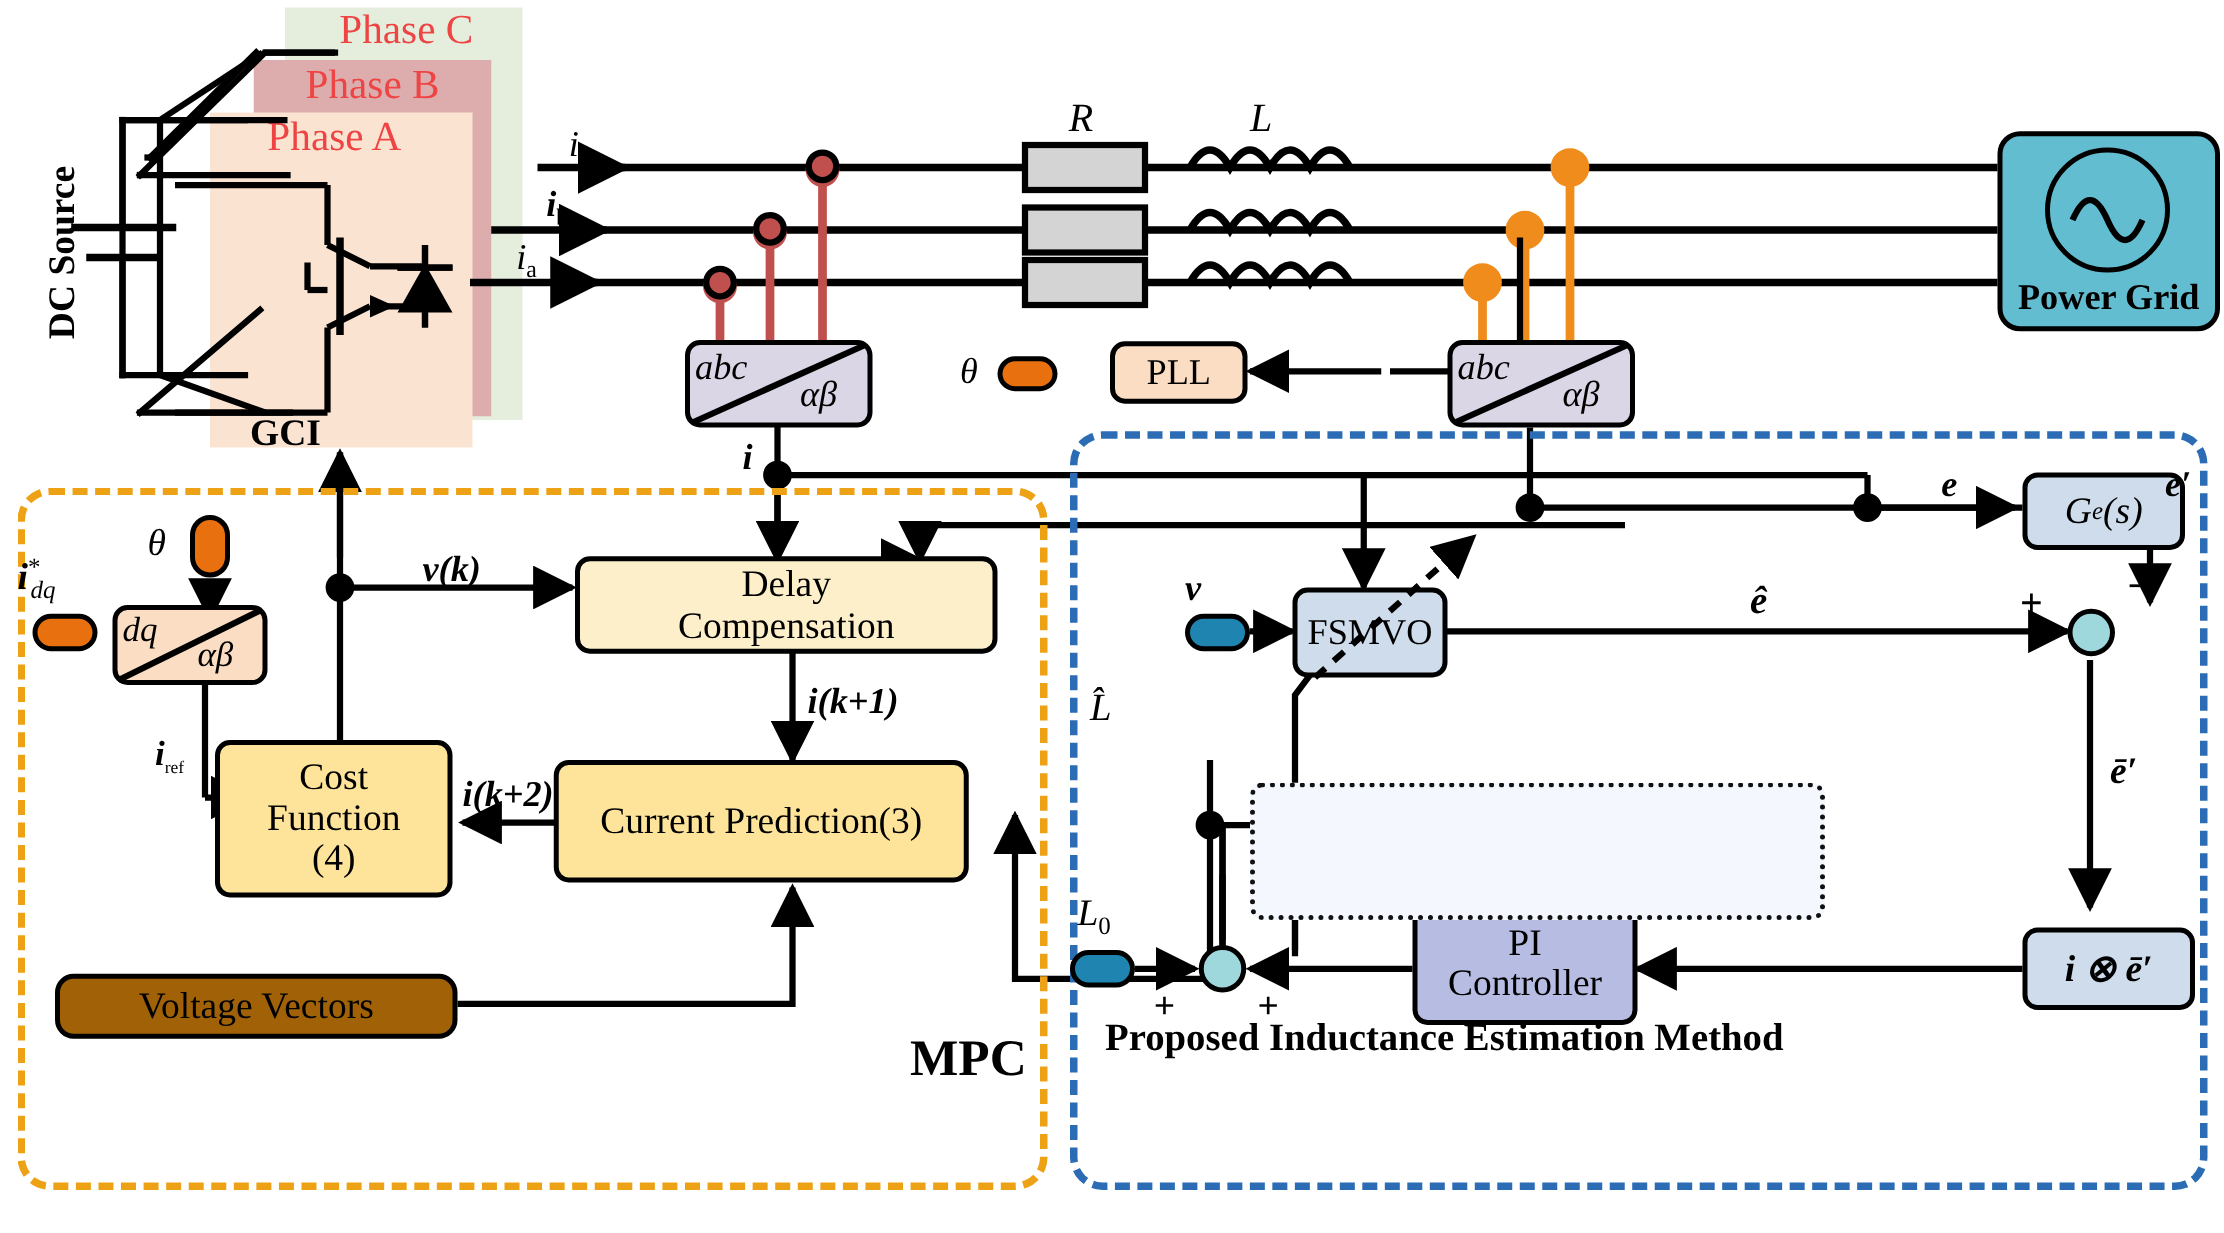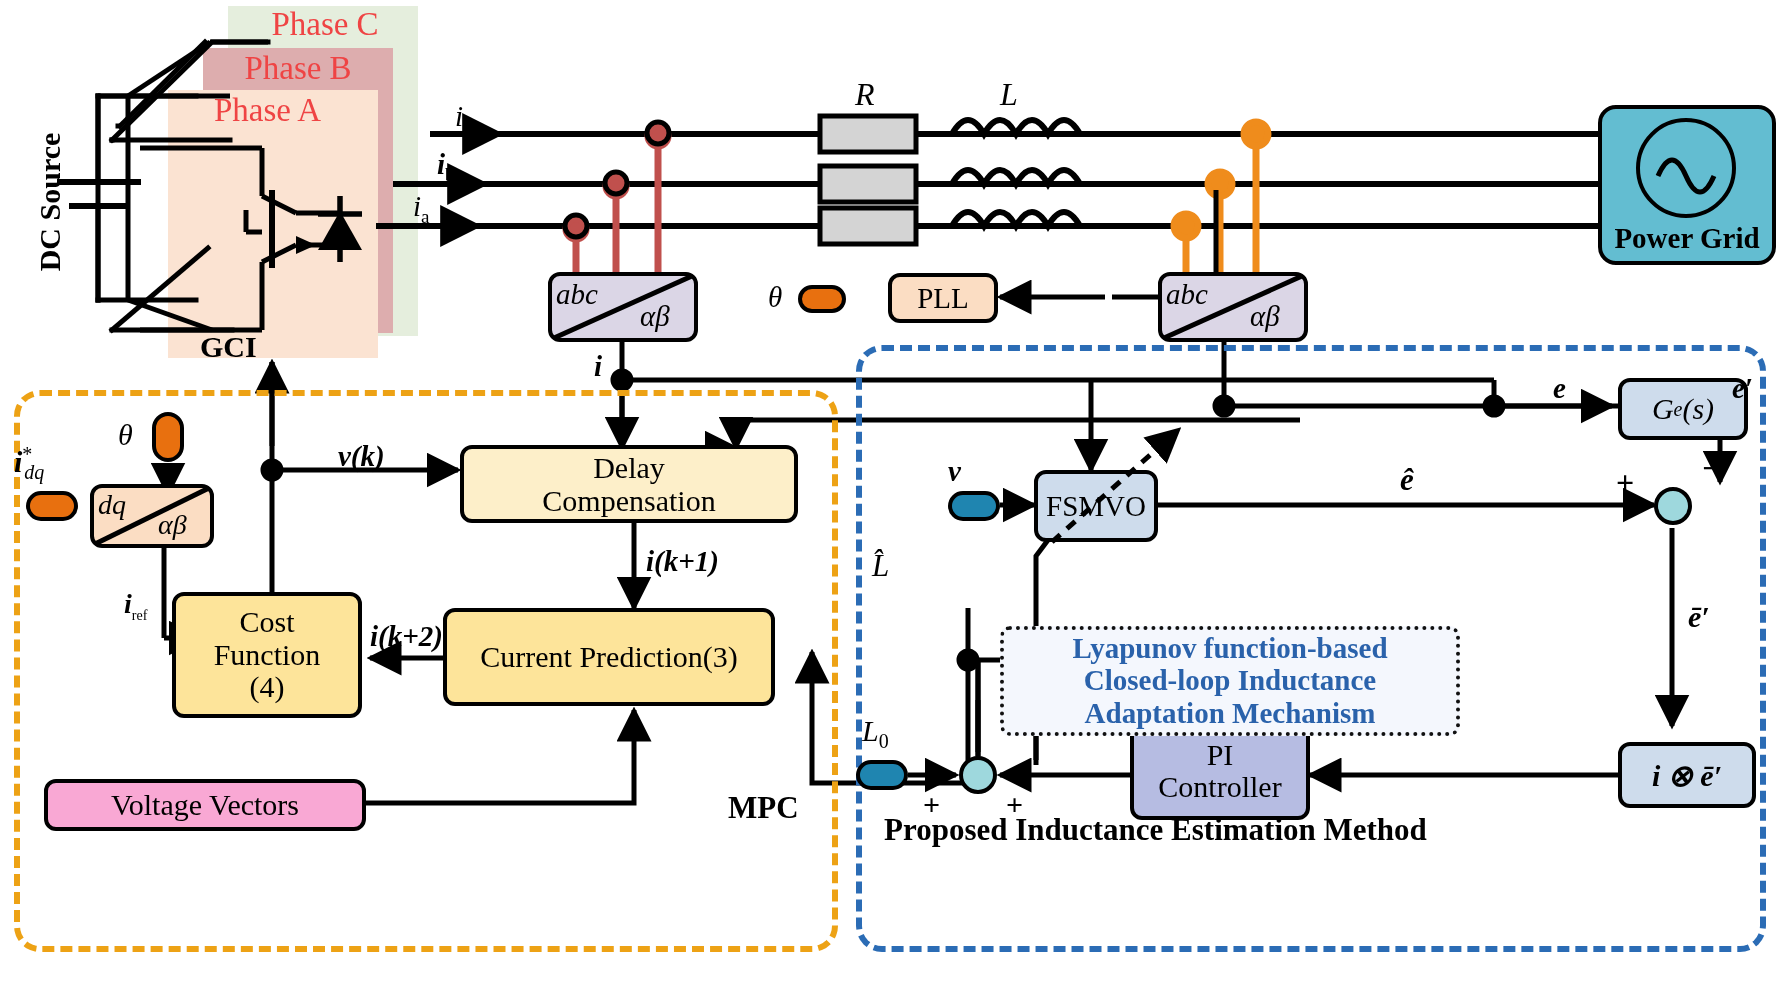--- a/index.html
+++ b/index.html
@@ -17,21 +17,21 @@
   .bandB{background:#ddadae;}
   .bandA{background:#fbe3d2;}
   .bandlabel{position:absolute;font-size:33px;font-family:"Liberation Serif",serif;color:#ef4444;}
 
   
   .box{position:absolute;border:4px solid #000;border-radius:12px;display:flex;
        align-items:center;justify-content:center;text-align:center;
        font-family:"Liberation Serif",serif;color:#000;box-sizing:border-box;}
   .box-yellow{background:#fde49a;}
   .box-cream{background:#fdefc9;}
-  .box-tan{background:#f9a8d4;}
+  .box-tan{background:#a16207;border-radius:15px;}
   .box-peach{background:#fbddc3;}
   .box-lblue{background:#cedcec;}
   .box-periw{background:#b6bce2;}
   .box-lav{background:#dbd6e6;}
   .box-teal{background:#63bdd1;}
 
   
   .pill{position:absolute;border:4px solid #000;border-radius:18px;box-sizing:border-box;}
   .pill-orange{background:#e8700f;}
   .pill-blue{background:#1f85b0;}
@@ -339,21 +339,21 @@
   <div class="lbl ital" style="left:1166px;top:278px;font-size:29px;">abc</div>
   <div class="lbl ital" style="left:1250px;top:300px;font-size:29px;">αβ</div>
 
   <div class="box box-peach" style="left:888px;top:273px;width:110px;height:50px;font-size:29px;">PLL</div>
   <div class="pill pill-orange" style="left:798px;top:285px;width:48px;height:28px;"></div>
   <div class="lbl ital" style="left:768px;top:281px;font-size:29px;">θ</div>
 
   <div class="lbl bold ital" style="left:594px;top:350px;font-size:29px;">i</div>
 
   <div class="dashbox dash-orange" style="left:14px;top:390px;width:824px;height:562px;"></div>
-  <div class="lbl bold" style="left:728px;top:790px;font-size:31px;">MPC</div>
+  <div class="lbl bold" style="left:728px;top:822px;font-size:41px;">MPC</div>
 
   <div class="pill pill-orange" style="left:152px;top:412px;width:32px;height:50px;border-radius:16px;"></div>
   <div class="lbl ital" style="left:118px;top:418px;font-size:30px;">θ</div>
 
   <div class="pill pill-orange" style="left:26px;top:491px;width:52px;height:30px;"></div>
   <div class="lbl" style="left:14px;top:443px;font-size:30px;">
     <span class="bold ital">i</span><sup style="font-size:20px;">*</sup><sub style="font-size:20px;margin-left:-8px;" class="ital">dq</sub>
   </div>
 
   <div class="box box-peach" style="left:90px;top:484px;width:124px;height:64px;"></div>
@@ -445,19 +445,14 @@
   <div class="pill pill-blue" style="left:856px;top:760px;width:52px;height:30px;"></div>
   <div class="lbl" style="left:862px;top:714px;font-size:30px;">
     <span class="ital">L</span><sub style="font-size:20px;">0</sub>
   </div>
 
   <div class="sum sum-cyan" style="left:959px;top:756px;width:38px;height:38px;"></div>
   <div class="lbl bold" style="left:923px;top:788px;font-size:30px;">+</div>
   <div class="lbl bold" style="left:1006px;top:788px;font-size:30px;">+</div>
 
   <div class="dashbox dash-dot" style="left:1000px;top:626px;width:460px;height:110px;"></div>
-  <div class="lyap" style="left:1000px;top:632px;width:460px;">
-    <div>Lyapunov function-based</div>
-    <div>Closed-loop Inductance</div>
-    <div>Adaptation Mechanism</div>
-  </div>
 
 </div>
 
 </body></html>

